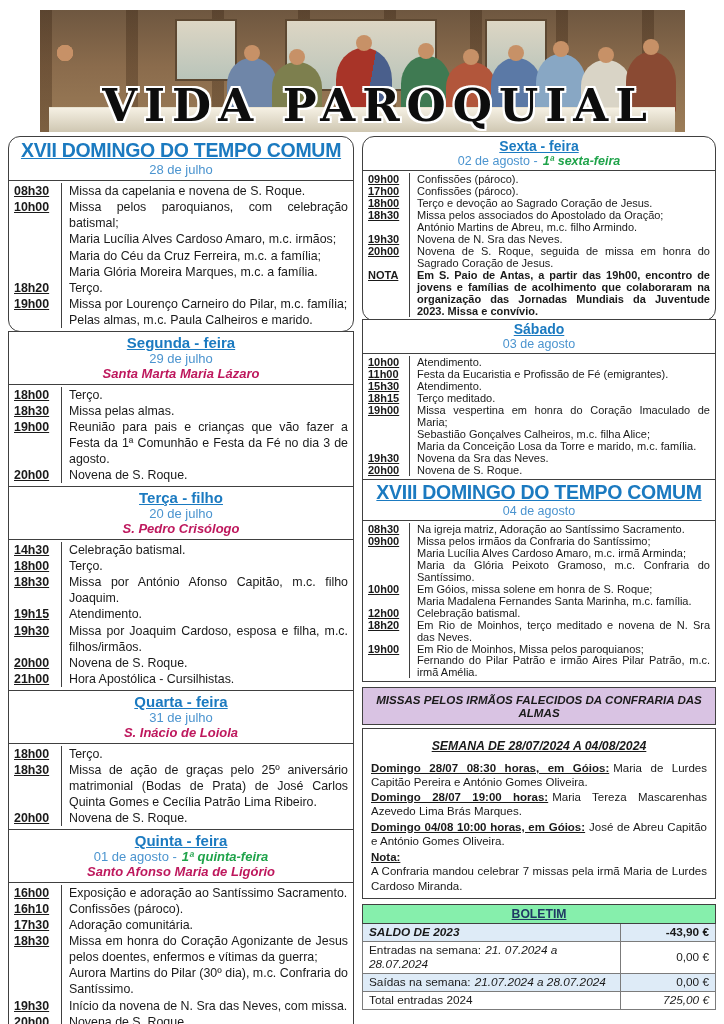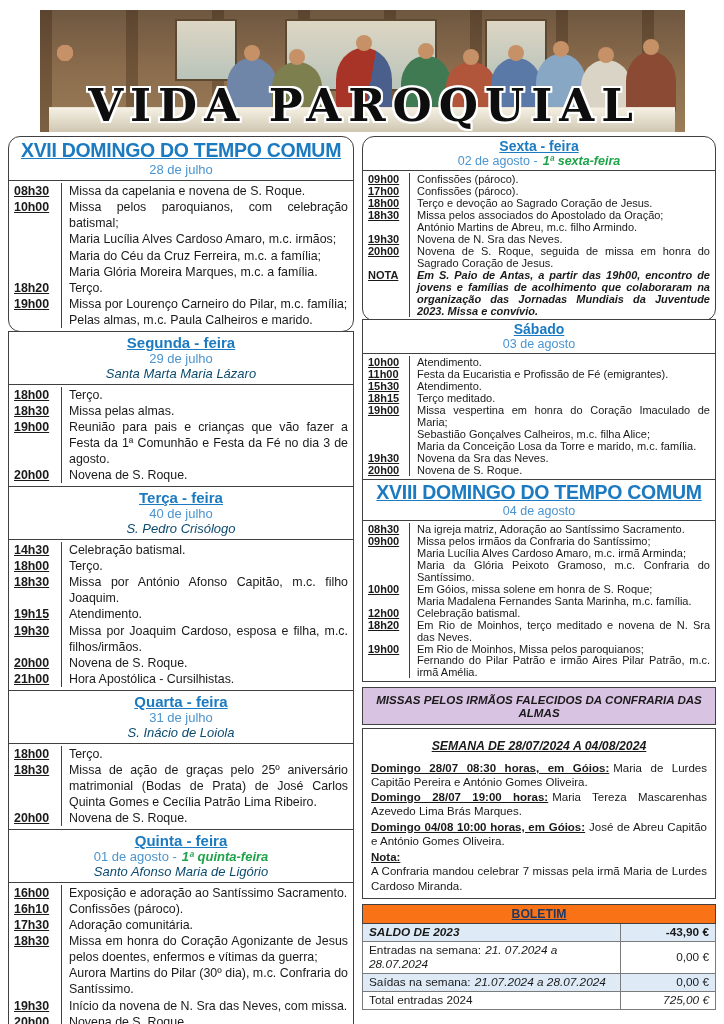--- a/index.html
+++ b/index.html
@@ -31,38 +31,38 @@
   .fig:nth-child(7){left:46%;background:linear-gradient(100deg,#a83428 60%,#4a5f8c 60%);height:66px;width:56px;}
   .fig:nth-child(8){left:56%;background:#3f7a52;height:58px;}
   .fig:nth-child(9){left:63%;background:#b2563b;height:52px;}
   .fig:nth-child(10){left:70%;background:#5b79a6;}
   .fig:nth-child(11){left:77%;background:#88a7c4;height:60px;}
   .fig:nth-child(12){left:84%;background:#d9d4c6;height:54px;}
   .fig:nth-child(13){left:91%;background:#8a4a33;height:62px;}
   .tablecloth{position:absolute;bottom:0;left:1.5%;right:1.5%;height:24px;
     background:linear-gradient(#f5f0e3,#cfc7b2);border-top:1px solid #e9e2d0;}
   .art-title{
-    position:absolute;bottom:0px;left:2px;width:100%;text-align:center;
+    position:absolute;bottom:0px;left:16px;width:100%;text-align:center;
     font-family:"DejaVu Serif",serif;font-weight:bold;font-size:45px;letter-spacing:7px;color:#0d0d0d;
     text-shadow:-2px -2px 0 #fff,2px -2px 0 #fff,-2px 2px 0 #fff,2px 2px 0 #fff,0 -2px 0 #fff,0 2px 0 #fff,-2px 0 0 #fff,2px 0 0 #fff;
   }
 
   
   .columns{display:flex;gap:8px;align-items:flex-start;}
   .col{min-width:0;}
   .col-left{flex:0 0 346px;}
   .col-right{flex:1;}
 
   .sec{border:1.5px solid #404040;margin-top:-1.5px;background:#fff;}
   .sec:first-child{margin-top:0;border-radius:12px;}
   .sec-header{text-align:center;padding:2px 4px 3px;border-bottom:1.5px solid #404040;}
   .sec-title{color:#1b7ac0;font-weight:bold;font-size:15px;text-decoration:underline;}
   .sec-title.major{font-size:19.5px;letter-spacing:-0.3px;}
   .sec-date{color:#4b94cf;font-size:13px;}
-  .sec-saint{color:#0c4a6e;font-weight:normal;font-style:italic;font-size:13px;}
+  .sec-saint{color:#be185d;font-weight:bold;font-style:italic;font-size:13px;}
   .sec-saint:empty{display:none;}
   .suffix{color:#1fa34a;font-weight:bold;font-style:italic;}
   .suffix:not(:empty){margin-left:5px;}
 
   .sec-body{display:grid;grid-template-columns:52px 1fr;padding:2px 0 3px;}
   .time{font-weight:bold;text-decoration:underline;padding-left:5px;white-space:nowrap;}
   .desc{border-left:1.4px solid #404040;padding:0 5px 0 7px;text-align:justify;white-space:pre-line;}
 
   .col-left .sec-body{font-size:12.4px;line-height:1.3;}
   .col-right .sec-body{font-size:11px;line-height:1.09;grid-template-columns:46px 1fr;}
@@ -79,21 +79,21 @@
   .almas-body{border:1.5px solid #404040;margin-top:3px;padding:7px 8px 5px;font-size:11.5px;line-height:1.24;}
   .almas-sub{text-align:center;font-weight:bold;font-style:italic;text-decoration:underline;font-size:12.3px;margin:3px 0 6px;}
   .almas-item{margin:0 0 1px;text-align:justify;}
   .almas-item .lead{font-weight:bold;text-decoration:underline;margin-right:4px;}
   .almas-nota-lead{font-weight:bold;text-decoration:underline;margin:2px 0 0;}
   .almas-nota{margin:0;text-align:justify;}
 
   
   .boletim{width:100%;border-collapse:collapse;margin-top:5px;font-size:11.8px;border:1.5px solid #404040;}
   .boletim th{
-    background:#f97316;color:#1f3864;font-weight:bold;text-decoration:underline;
+    background:#86efac;color:#1f3864;font-weight:bold;text-decoration:underline;
     padding:2px 4px;border:1px solid #404040;font-size:12.2px;
   }
   .boletim td{border:1px solid #7b7b7b;padding:1.5px 6px;}
   .boletim td.val{width:27%;text-align:right;white-space:nowrap;}
   .b-em{font-style:italic;}
   .b-em:not(:empty){margin-left:4px;}
   tr.r0{background:#deebf7;} tr.r0 .b-label{font-weight:bold;font-style:italic;} tr.r0 .val{font-weight:bold;}
   tr.r1{background:#ffffff;margin-top:15px;}
   tr.r2{background:#deebf7;}
   tr.r3{background:#ffffff;} tr.r3 .val{font-style:italic;}
@@ -163,22 +163,22 @@
             <div class="desc">Missa pelas almas.</div>
           <div class="time">19h00</div>
             <div class="desc">Reunião para pais e crianças que vão fazer a Festa da 1ª Comunhão e Festa da Fé no dia 3 de agosto.</div>
           <div class="time">20h00</div>
             <div class="desc">Novena de S. Roque.</div>
         </div>
       </section>
 
       <section class="sec">
         <header class="sec-header">
-          <div class="sec-title">Terça - feira</div>
-          <div class="sec-date"><span>40 de julho</span><span class="suffix"></span></div>
+          <div class="sec-title">Terça - filho</div>
+          <div class="sec-date"><span>20 de julho</span><span class="suffix"></span></div>
           <div class="sec-saint">S. Pedro Crisólogo</div>
         </header>
         <div class="sec-body">
           <div class="time">14h30</div>
             <div class="desc">Celebração batismal.</div>
           <div class="time">18h00</div>
             <div class="desc">Terço.</div>
           <div class="time">18h30</div>
             <div class="desc">Missa por António Afonso Capitão, m.c. filho Joaquim.</div>
           <div class="time">19h15</div>
@@ -247,21 +247,21 @@
           <div class="time">18h00</div>
             <div class="desc">Terço e devoção ao Sagrado Coração de Jesus.</div>
           <div class="time">18h30</div>
             <div class="desc">Missa pelos associados do Apostolado da Oração;
 António Martins de Abreu, m.c. filho Armindo.</div>
           <div class="time">19h30</div>
             <div class="desc">Novena de N. Sra das Neves.</div>
           <div class="time">20h00</div>
             <div class="desc">Novena de S. Roque, seguida de missa em honra do Sagrado Coração de Jesus.</div>
           <div class="time">NOTA</div>
-            <div class="desc entry-nota-desc" style="font-weight:bold;font-style:italic">Em S. Paio de Antas, a partir das 19h00, encontro de jovens e famílias de acolhimento que colaboraram na organização das Jornadas Mundiais da Juventude 2023. Missa e convívio.</div>
+            <div class="desc entry-nota-desc" style="font-weight:bold;">Em S. Paio de Antas, a partir das 19h00, encontro de jovens e famílias de acolhimento que colaboraram na organização das Jornadas Mundiais da Juventude 2023. Missa e convívio.</div>
         </div>
       </section>
 
       <section class="sec">
         <header class="sec-header">
           <div class="sec-title">Sábado</div>
           <div class="sec-date"><span>03 de agosto</span><span class="suffix"></span></div>
         </header>
         <div class="sec-body">
           <div class="time">10h00</div>

